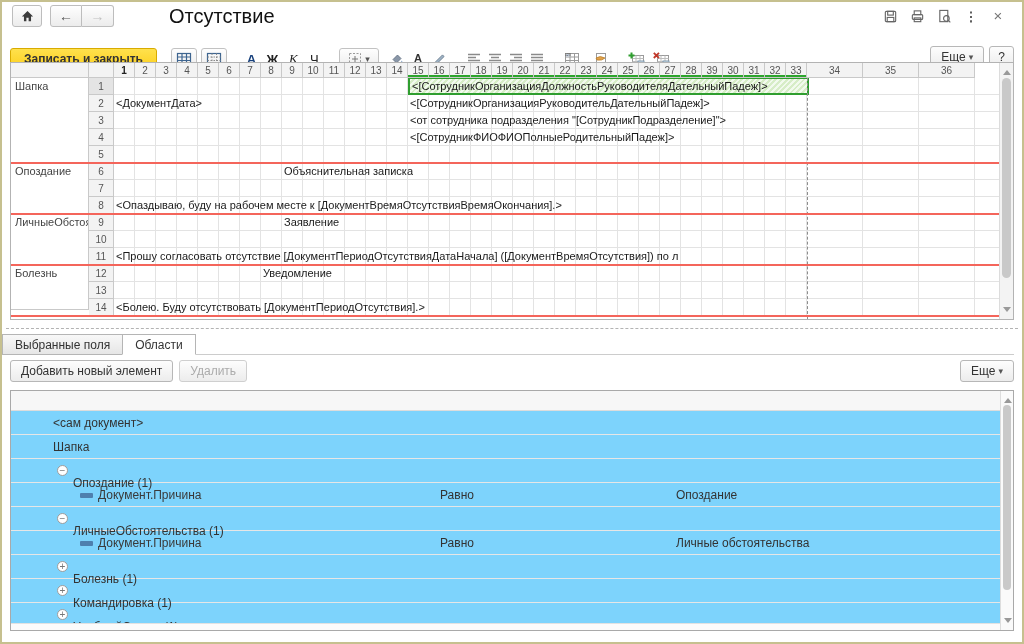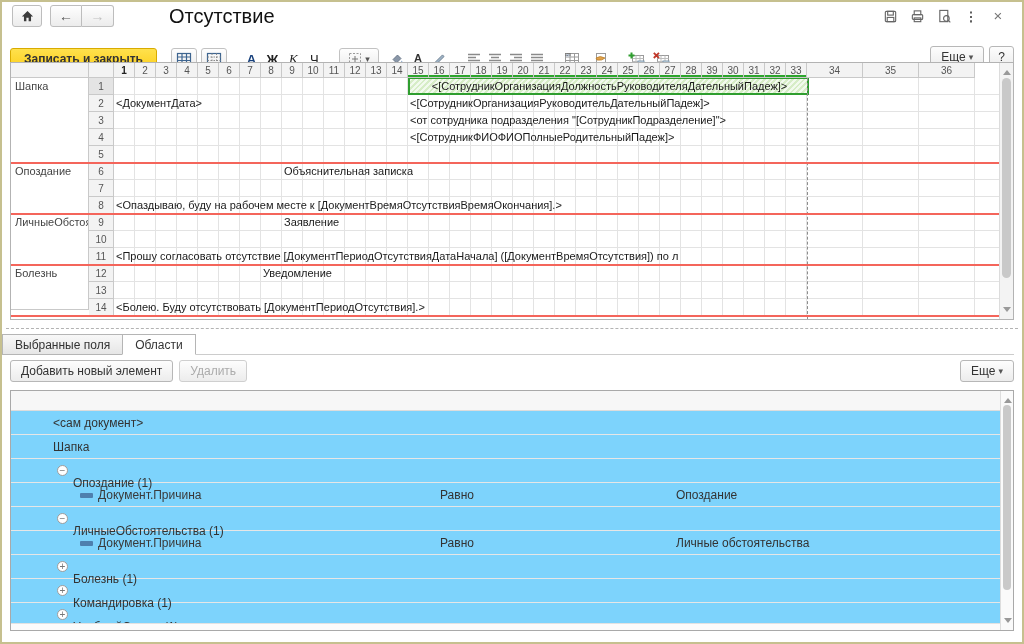--- a/index.html
+++ b/index.html
@@ -66,21 +66,21 @@
             repeating-linear-gradient(to right, transparent 0 20px, #e3e3e3 20px 21px),
             repeating-linear-gradient(to right, transparent 0 55px, #e3e3e3 55px 56px);
           background-size:693px 100%, 170px 100%;
           background-position:0 0, 693px 0;
           background-repeat:no-repeat, no-repeat; }
   .celltext { position:absolute; font-size:11px; color:#1a1a1a; white-space:nowrap; overflow:hidden; }
   .selcell { position:absolute; left:294px; top:0; width:400px; height:18px;
              border:2px solid #2f9e2f;
              background:repeating-linear-gradient(135deg,#f2faee 0 2px,#d7edc7 2px 4px);
              overflow:hidden; }
-  .selcell .celltext { position:static; display:block; padding:1px 0 0 2px;text-align:center; }
+  .selcell .celltext { position:static; display:block; padding:1px 0 0 2px; }
   .pagebreak { position:absolute; left:796px; top:15px; bottom:0; width:0; border-left:1px dashed #8d8d8d; }
   .redline { position:absolute; left:0; right:14px; height:2px; background:#f4655b; }
   .vscroll { position:absolute; right:0; top:0; bottom:0; width:14px; background:#f3f3f3; border-left:1px solid #dcdcdc; }
   .sb-up, .sb-down { position:absolute; left:3px; width:8px; height:8px; }
   .sb-up    { top:4px;   border-left:4px solid transparent; border-right:4px solid transparent; border-bottom:5px solid #999; width:0; }
   .sb-down  { bottom:4px; border-left:4px solid transparent; border-right:4px solid transparent; border-top:5px solid #999; width:0; }
   .sb-thumb { position:absolute; left:2px; width:9px; border-radius:5px; background:#c9c9c9; }
   .vscroll .sb-thumb { top:15px; height:200px; }
   
   .splitter { position:absolute; left:4px; right:4px; top:326px; height:0; border-top:1px dashed #b3b3b3; }

